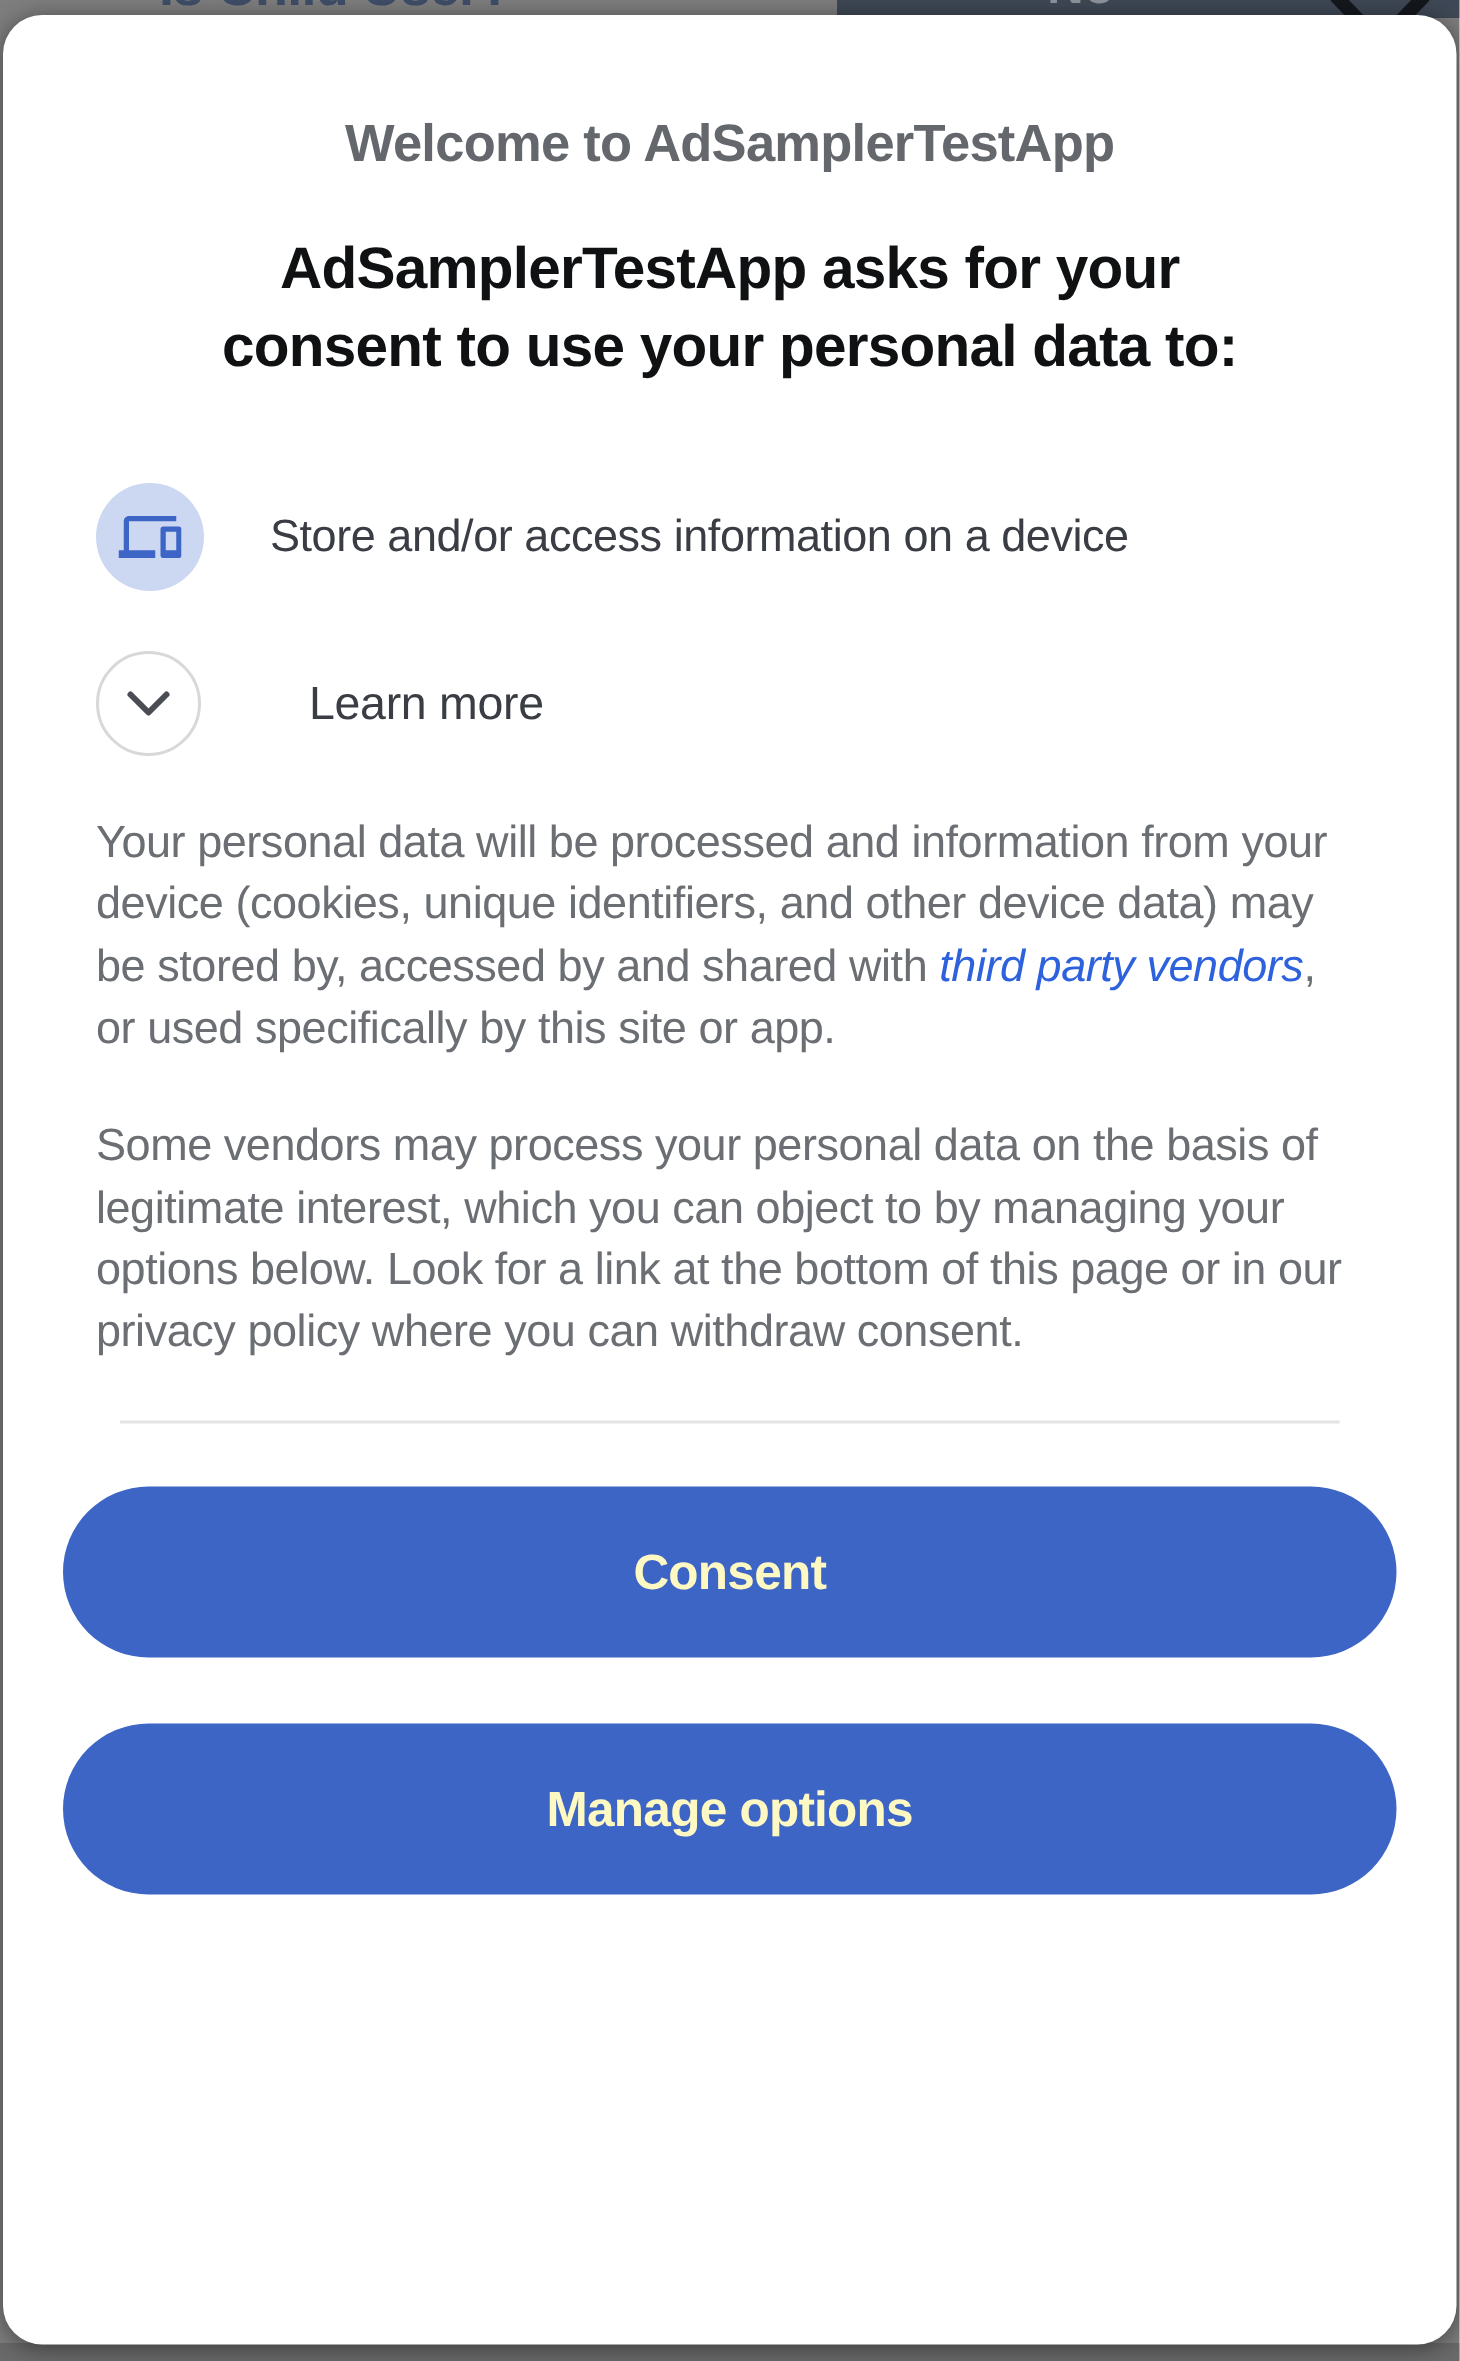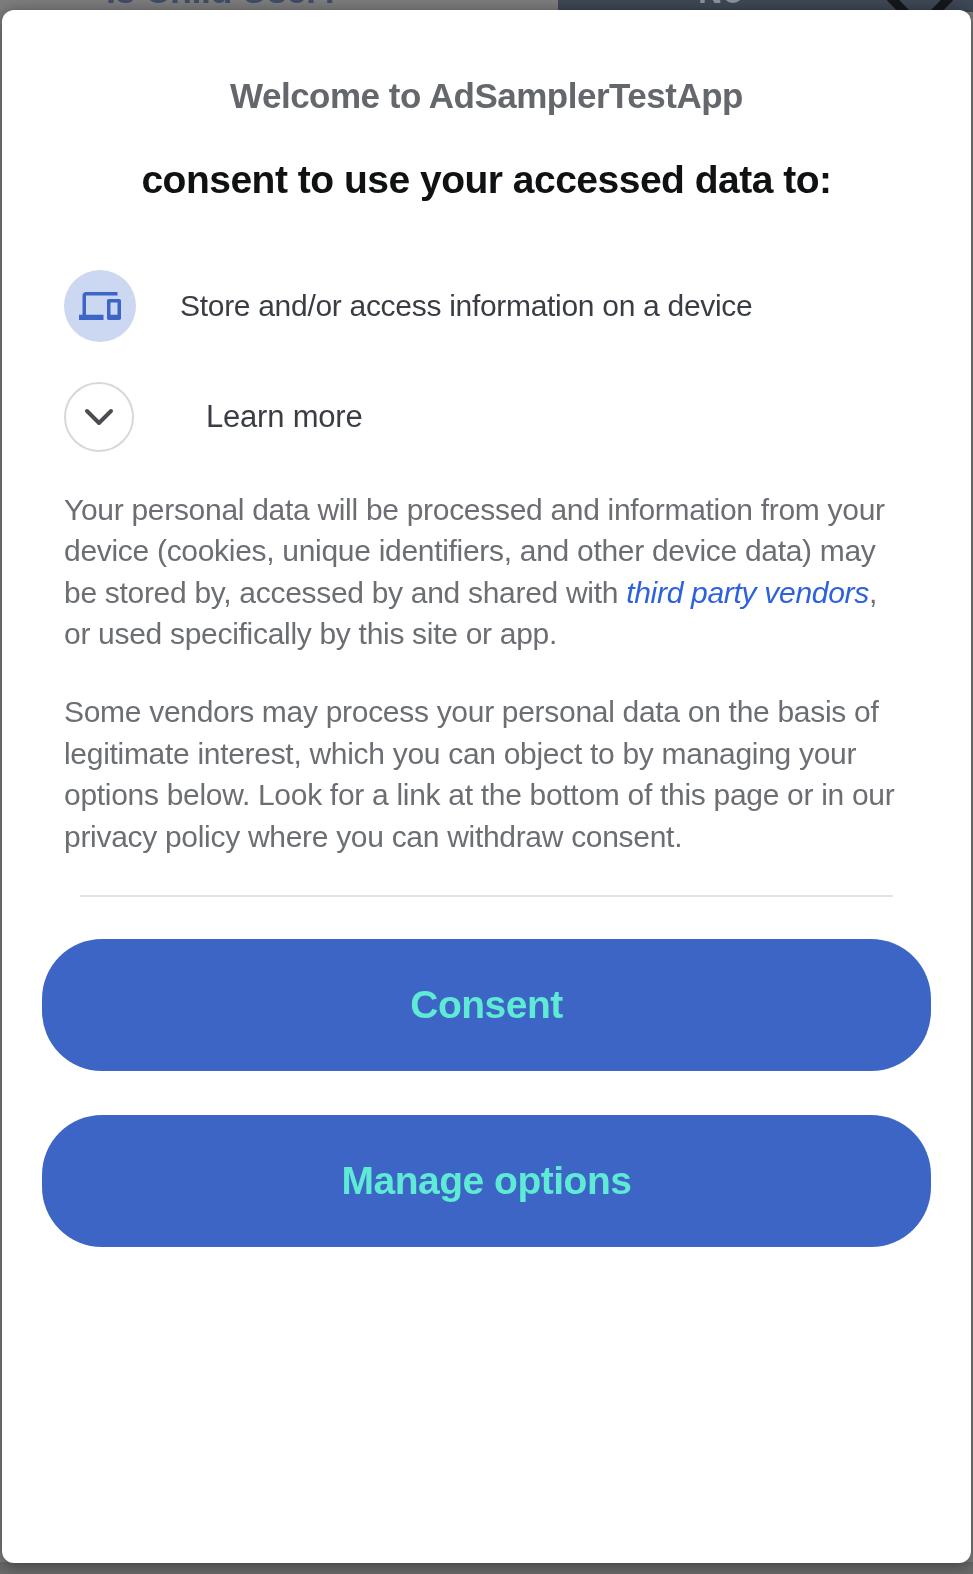--- a/index.html
+++ b/index.html
@@ -33,21 +33,21 @@
     position:absolute; right:18px; top:-6px;
   }
   .bg-bottom {
     position:absolute; bottom:0; left:0; width:100%; height:12px;
     background:#6a6a6a;
   }
 
   
   .modal {
     position:absolute; left:2px; right:2px; top:10px; bottom:11px;
-    background:#ffffff; border-radius:12px;
+    background:#ffffff; border-radius:26px;
     box-shadow:0 2px 16px rgba(0,0,0,0.45);
     overflow:hidden;
   }
   .content { padding:0 62px; }
 
   .title {
     padding-top:66px;
     text-align:center;
     font-size:35px; font-weight:700; color:#64686d;
     letter-spacing:-0.5px;
@@ -85,23 +85,23 @@
   .para a { color:#2e62dd; text-decoration:none; cursor:pointer;font-style:italic; }
 
   .divider {
     margin:38px 16px 0 16px;
     border-top:2px solid #e3e3e3;
   }
 
   .buttons { padding:0 40px; }
   .btn {
     display:flex; align-items:center; justify-content:center;
-    width:100%; height:132px; border:none; border-radius:60px;
-    background:#3d65c5; color:#5eead4;
-    font-family:inherit; font-size:39px; font-weight:700; letter-spacing:-0.5px;
+    width:100%; height:114px; border:none; border-radius:60px;
+    background:#3d65c5; color:#fef9c3;
+    font-family:inherit; font-size:33px; font-weight:700; letter-spacing:-0.5px;
     cursor:pointer;
   }
   .btn-consent { margin-top:42px; }
   .btn-manage  { margin-top:44px; }
 </style>
 </head>
 <body>
 
 <div class="bg-top">
   <span class="bg-question">Is Child User?</span>
@@ -113,21 +113,22 @@
   </div>
 </div>
 <div class="bg-bottom"></div>
 
 <div class="modal">
   <div class="content">
 
     <div class="title">Welcome to AdSamplerTestApp</div>
 
     <div class="heading">
-      <div>consent to use your accessed data to:</div>
+      <div>AdSamplerTestApp asks for your</div>
+      <div>consent to use your personal data to:</div>
     </div>
 
     <div class="purposes">
 
 
       <div class="purpose-row">
         <div class="icon-badge">
           <svg width="42" height="42" viewBox="0 0 24 24">
             <path fill="#3d65c5" d="M4 6h18V4H4c-1.1 0-2 .9-2 2v11H0v3h14v-3H4V6zm19 2h-6c-.55 0-1 .45-1 1v10c0 .55.45 1 1 1h6c.55 0 1-.45 1-1V9c0-.55-.45-1-1-1zm-1 9h-4v-7h4v7z"></path>
           </svg>

